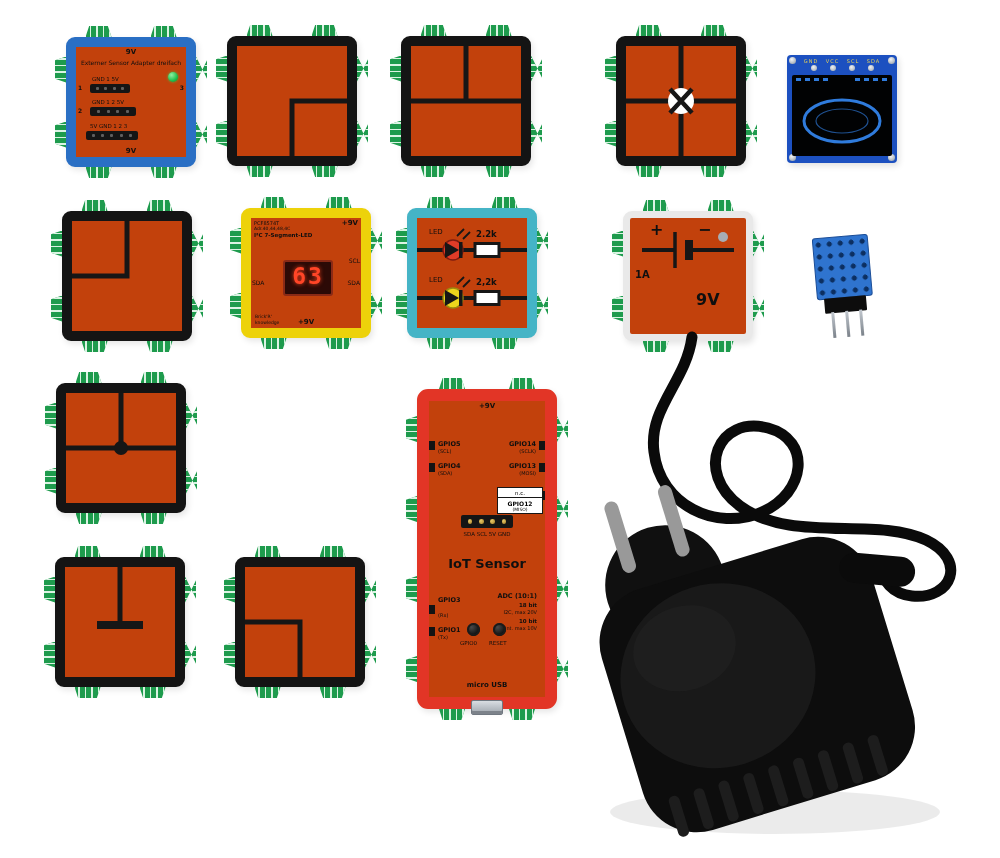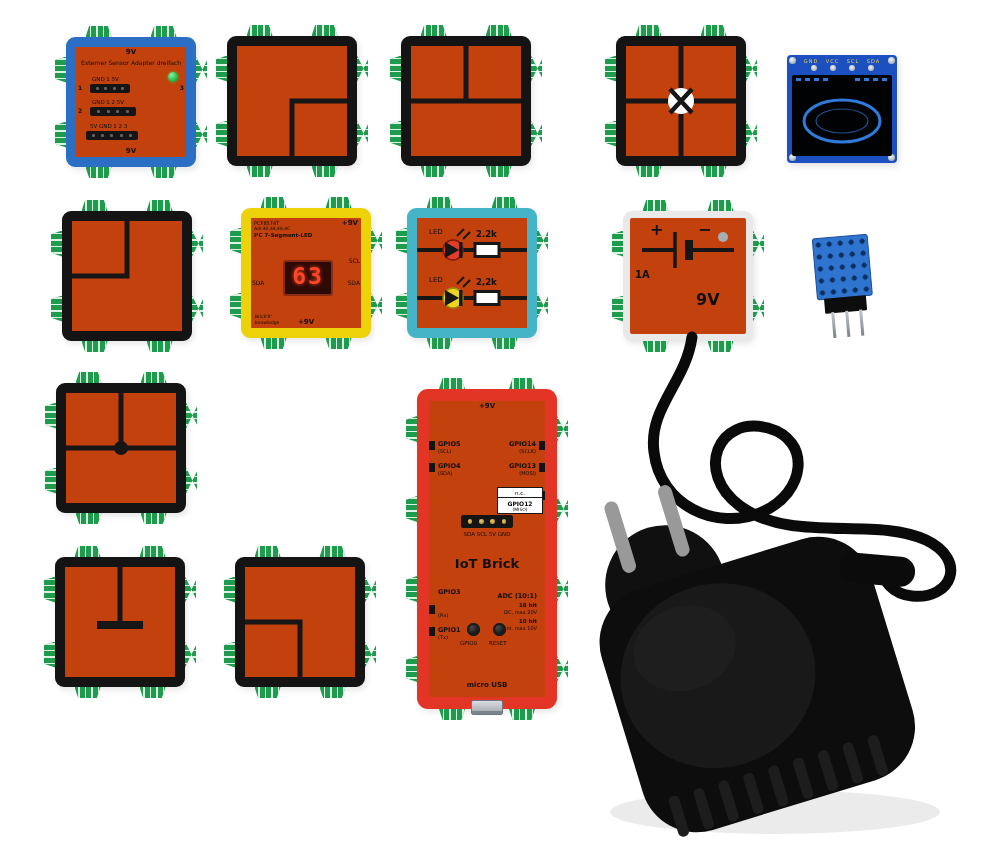--- a/index.html
+++ b/index.html
@@ -334,29 +334,29 @@
     </div>
 
     <div class="socket gold" style="top:114px;left:32px;width:52px;height:13px">
         <i></i>
         <i></i>
         <i></i>
         <i></i>
       </div>
     <span class="tx ctr f55" style="top:131px">SDA SCL 5V GND</span>
 
-    <span class="tx ctr f13 b" style="top:156px">IoT Brick</span>
+    <span class="tx ctr f13 b" style="top:156px">IoT Sensor</span>
 
     <span class="tx f65 b rt" style="right:8px;top:192px">ADC (10:1)</span>
     <span class="tx f55 b rt" style="right:8px;top:202px">18 bit</span>
     <span class="tx f5 rt" style="right:8px;top:209px">I2C, max 20V</span>
     <span class="tx f55 b rt" style="right:8px;top:218px">10 bit</span>
     <span class="tx f5 rt" style="right:8px;top:225px">int. max 10V</span>
 
-    <span class="tx f65 b" style="left:9px;top:188px">GPIO3</span>
+    <span class="tx f65 b" style="left:9px;top:196px">GPIO3</span>
     <span class="tx f5" style="left:9px;top:212px">(Rx)</span>
     <span class="tx f65 b" style="left:9px;top:226px">GPIO1</span>
     <span class="tx f5" style="left:9px;top:234px">(Tx)</span>
 
     <span class="btn" style="left:38px;top:222px"></span>
     <span class="btn" style="left:64px;top:222px"></span>
     <span class="tx f55" style="left:31px;top:240px">GPIO0</span>
     <span class="tx f55" style="left:60px;top:240px">RESET</span>
 
     <span class="tx ctr f7 b" style="bottom:8px">micro USB</span>

